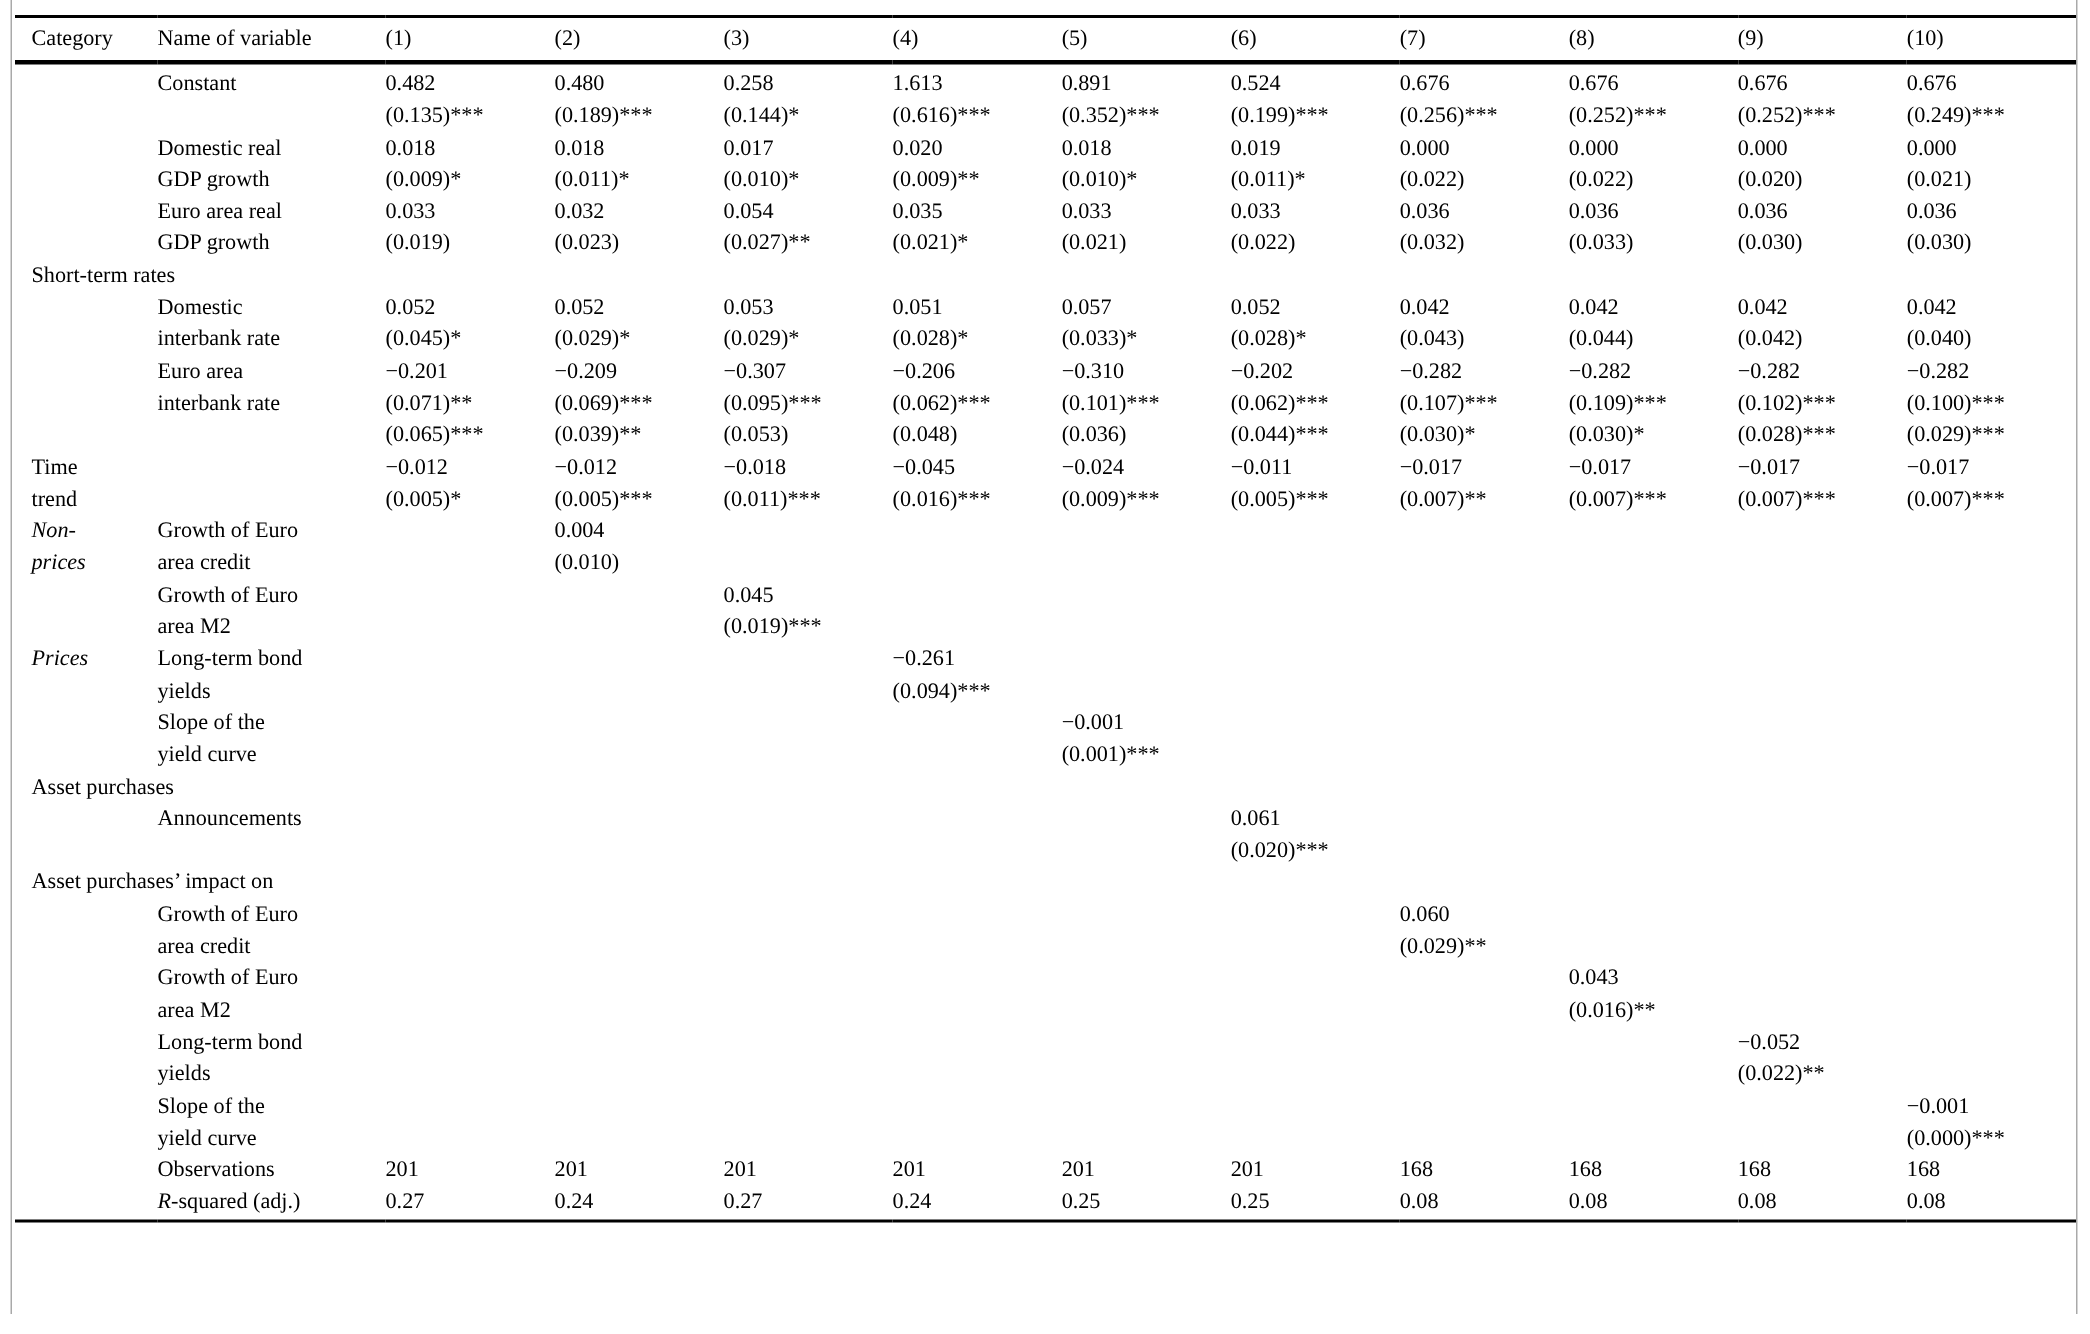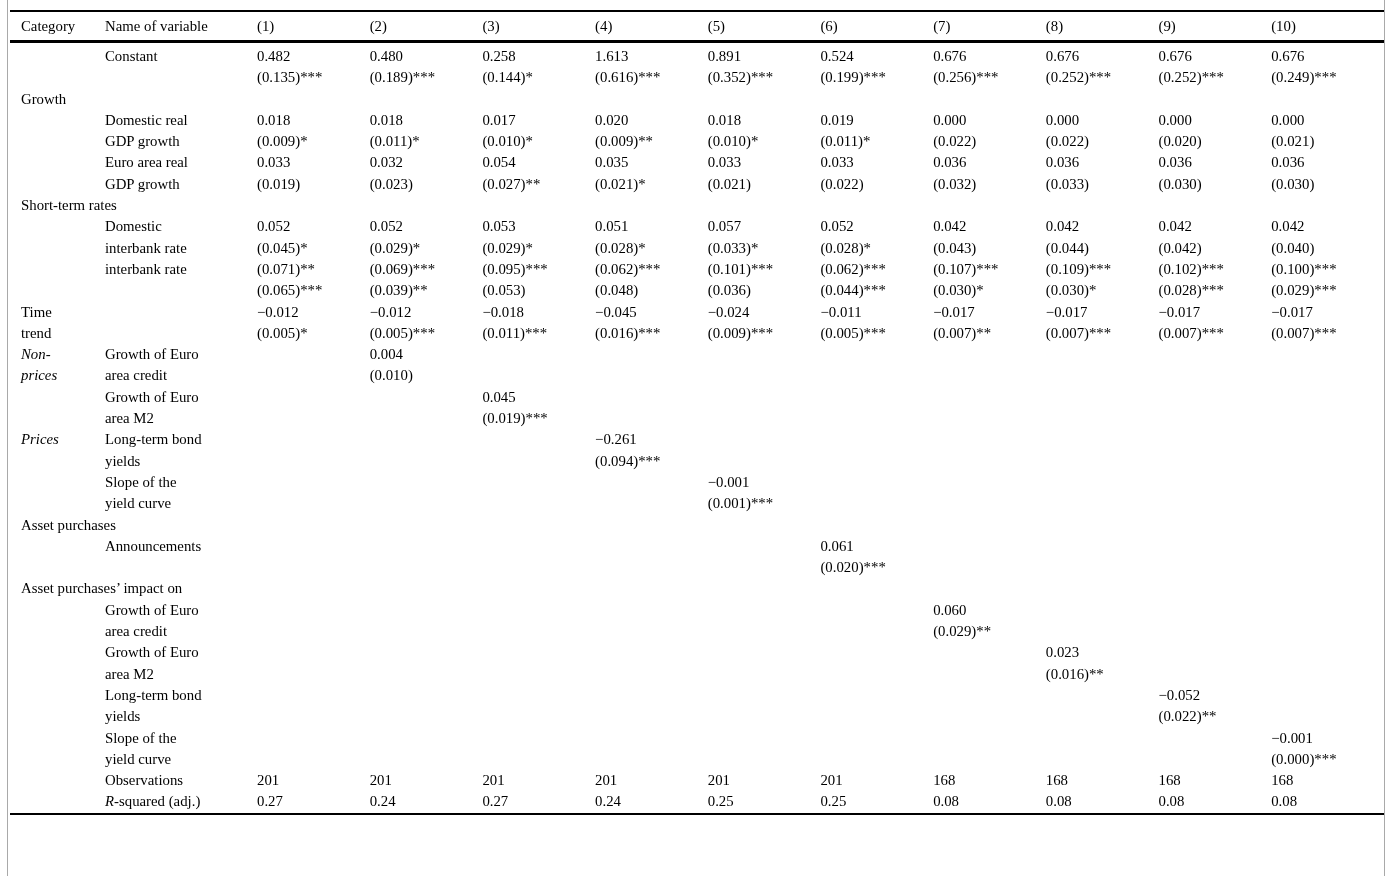--- a/index.html
+++ b/index.html
@@ -101,34 +101,20 @@
           <td>(0.144)*</td>
           <td>(0.616)***</td>
           <td>(0.352)***</td>
           <td>(0.199)***</td>
           <td>(0.256)***</td>
           <td>(0.252)***</td>
           <td>(0.252)***</td>
           <td>(0.249)***</td>
         </tr>
         <tr>
-          <td class="c0">Growth</td>
-          <td></td>
-          <td></td>
-          <td></td>
-          <td></td>
-          <td></td>
-          <td></td>
-          <td></td>
-          <td></td>
-          <td></td>
-          <td></td>
-          <td></td>
-        </tr>
-        <tr>
           <td class="c0"></td>
           <td>Domestic real</td>
           <td>0.018</td>
           <td>0.018</td>
           <td>0.017</td>
           <td>0.020</td>
           <td>0.018</td>
           <td>0.019</td>
           <td>0.000</td>
           <td>0.000</td>
@@ -214,20 +200,34 @@
           <td>(0.028)*</td>
           <td>(0.033)*</td>
           <td>(0.028)*</td>
           <td>(0.043)</td>
           <td>(0.044)</td>
           <td>(0.042)</td>
           <td>(0.040)</td>
         </tr>
         <tr>
           <td class="c0"></td>
+          <td>Euro area</td>
+          <td>−0.201</td>
+          <td>−0.209</td>
+          <td>−0.307</td>
+          <td>−0.206</td>
+          <td>−0.310</td>
+          <td>−0.202</td>
+          <td>−0.282</td>
+          <td>−0.282</td>
+          <td>−0.282</td>
+          <td>−0.282</td>
+        </tr>
+        <tr>
+          <td class="c0"></td>
           <td>interbank rate</td>
           <td>(0.071)**</td>
           <td>(0.069)***</td>
           <td>(0.095)***</td>
           <td>(0.062)***</td>
           <td>(0.101)***</td>
           <td>(0.062)***</td>
           <td>(0.107)***</td>
           <td>(0.109)***</td>
           <td>(0.102)***</td>
@@ -474,21 +474,21 @@
         <tr>
           <td class="c0"></td>
           <td>Growth of Euro</td>
           <td></td>
           <td></td>
           <td></td>
           <td></td>
           <td></td>
           <td></td>
           <td></td>
-          <td>0.023</td>
+          <td>0.043</td>
           <td></td>
           <td></td>
         </tr>
         <tr>
           <td class="c0"></td>
           <td>area M2</td>
           <td></td>
           <td></td>
           <td></td>
           <td></td>

